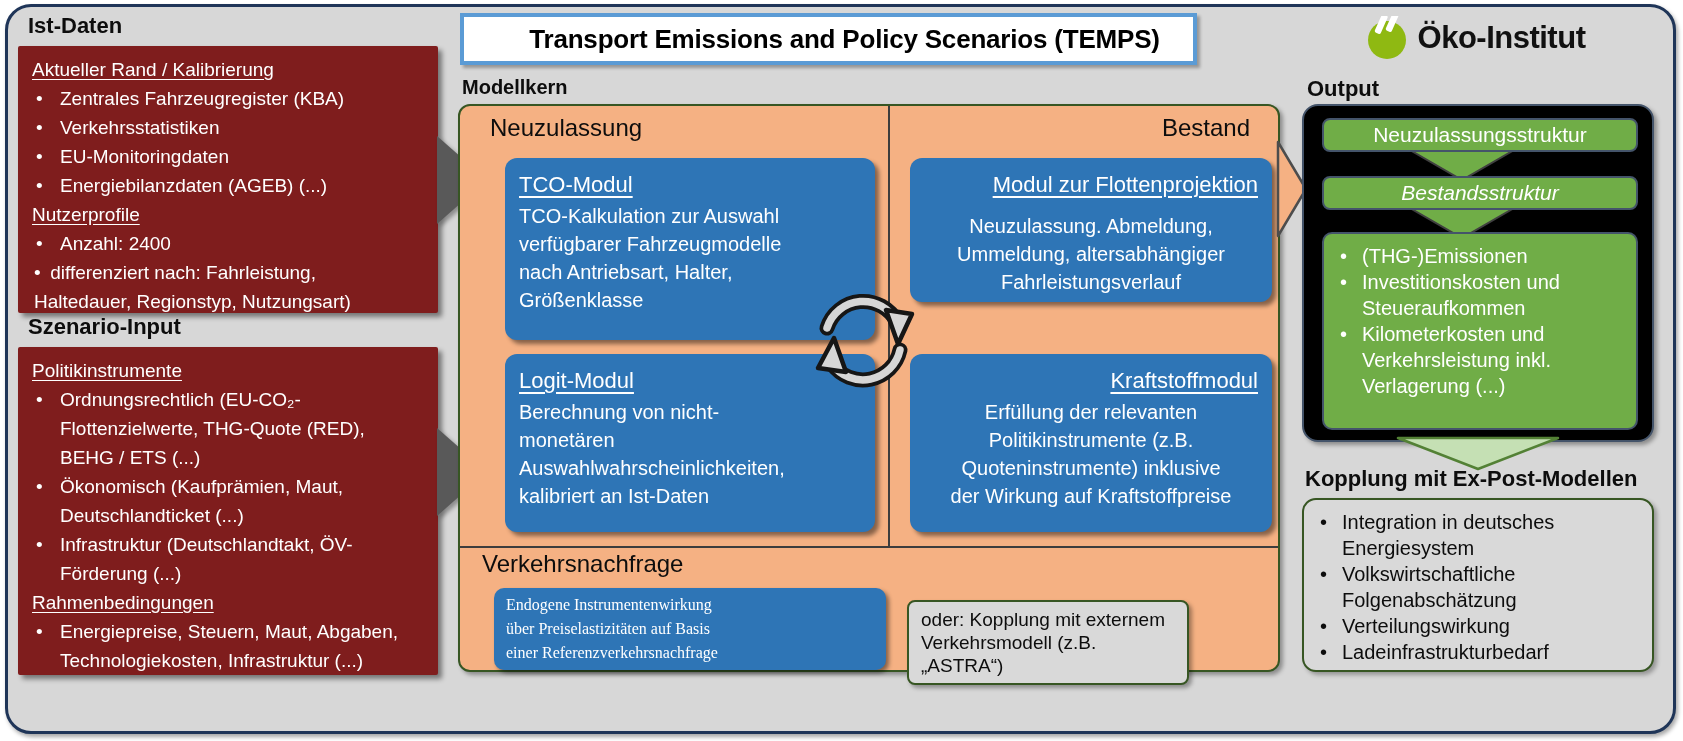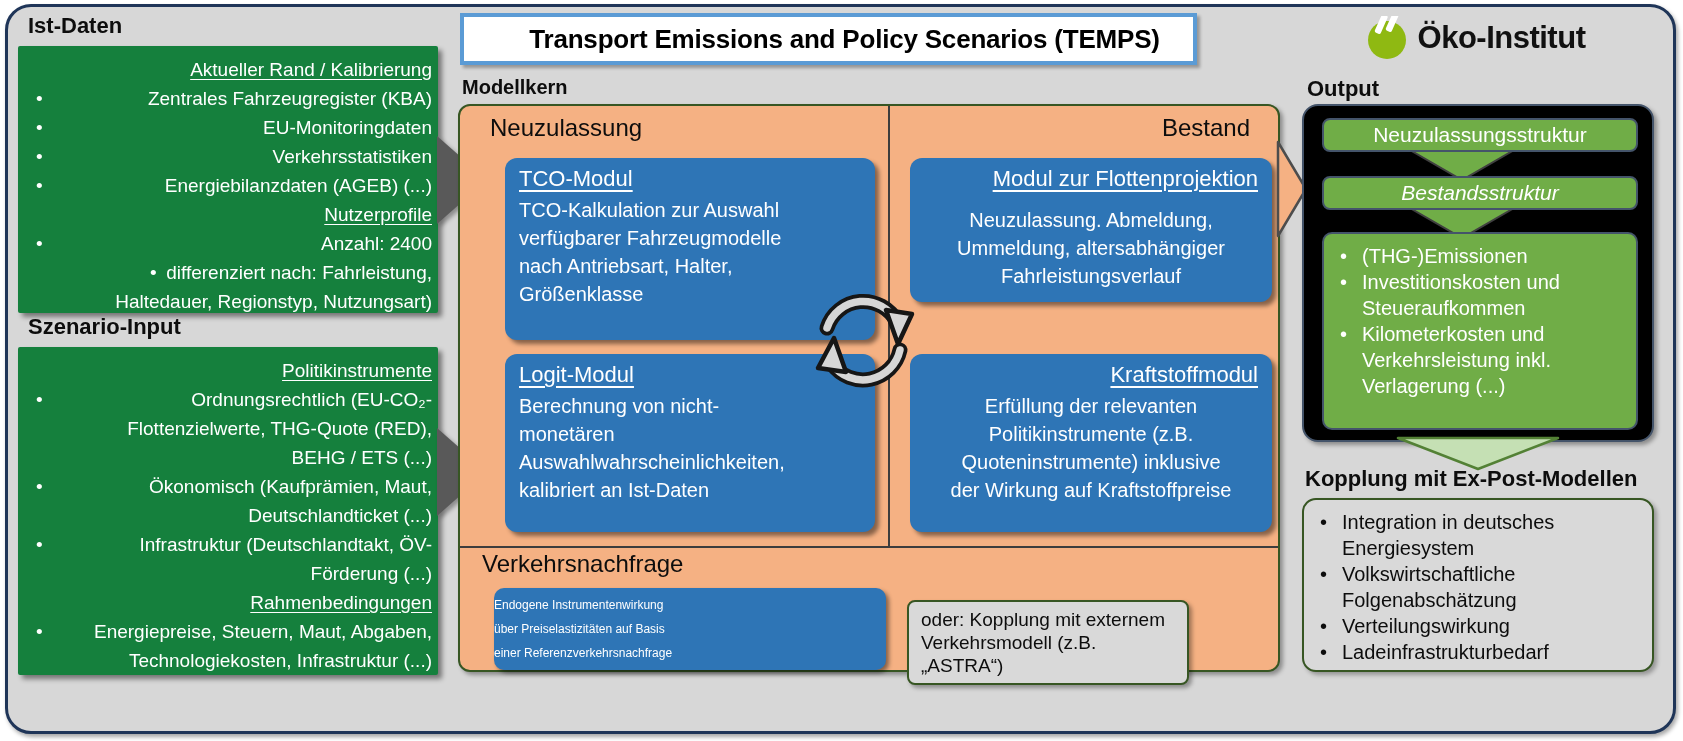--- a/index.html
+++ b/index.html
@@ -5,23 +5,23 @@
   * { margin:0; padding:0; box-sizing:border-box; }
   body { background:#fff; font-family:"Liberation Sans", sans-serif; }
   .stage { position:relative; width:1683px; height:741px; background:#ffffff; overflow:hidden; }
   .board { position:absolute; left:5px; top:4px; right:7px; bottom:7px;
            background:#d7d7d7; border:3px solid #1f3558; border-radius:26px;
            box-shadow:2px 3px 4px rgba(0,0,0,.35); }
 
   .seclabel { position:absolute; font-size:22px; font-weight:bold; color:#0d0d0d; }
 
   
-  .darkbox { position:absolute; width:420px; background:#15803d; color:#fff;
+  .darkbox { position:absolute; width:420px; background:#7f1d1d; color:#fff;
              box-shadow:4px 4px 5px rgba(0,0,0,.45); border-radius:2px;
-             padding:9px 6px 4px 14px; font-size:19px; line-height:29px;text-align:right; }
+             padding:9px 6px 4px 14px; font-size:19px; line-height:29px; }
   .darkbox ul { list-style:none; }
   .darkbox .hd { text-decoration:underline; text-underline-offset:3px; }
   .darkbox li.b { position:relative; padding-left:28px; white-space:pre-line; }
   .darkbox li.b::before { content:"•"; position:absolute; left:4px; }
   .darkbox li.flush { position:relative; padding-left:2px; white-space:pre-line; }
   .darkbox li.flush::before { content:"•\2002"; }
   .garrow { position:absolute; width:0; height:0;
             border-top:44px solid transparent; border-bottom:44px solid transparent;
             border-left:50px solid #595959; filter:drop-shadow(3px 3px 2px rgba(0,0,0,.35)); }
 
@@ -33,30 +33,30 @@
 
   
   .orange { position:absolute; left:458px; top:104px; width:822px; height:568px;
             background:#f5b183; border:2.5px solid #375623; border-radius:12px;
             box-shadow:3px 3px 4px rgba(0,0,0,.35); }
   .vdiv { position:absolute; left:428px; top:0; width:2px; height:440px; background:#3d3d3d; }
   .hdiv { position:absolute; left:0; top:440px; width:100%; height:2px; background:#3d3d3d; }
   .corelabel { position:absolute; font-size:24px; color:#0d0d0d; }
 
   .bluebox { position:absolute; background:#2e75b6; border-radius:12px; color:#fff;
-             padding:8px 14px; box-shadow:4px 4px 4px rgba(0,0,0,.45); }
+             padding:14px 14px; box-shadow:4px 4px 4px rgba(0,0,0,.45); }
   .bb-title { font-size:22px; text-decoration:underline; text-underline-offset:4px; margin-bottom:4px; }
   .bb-body { font-size:20px; line-height:28px; white-space:pre-line; }
   .bluebox.right .bb-title { text-align:right; }
   .bluebox.right .bb-body { text-align:center; }
   .bb-body.gap { margin-top:14px; }
 
   .endo { position:absolute; left:34px; top:482px; width:392px; background:#2e75b6;
-          border-radius:10px; color:#fff; font-size:12px; line-height:24px;
-          padding:5px 0; white-space:pre-line; box-shadow:3px 3px 4px rgba(0,0,0,.45); }
+          border-radius:10px; color:#fff; font-size:16px; line-height:24px;
+          padding:5px 12px; white-space:pre-line; box-shadow:3px 3px 4px rgba(0,0,0,.45);font-family:Liberation Serif, serif; }
   .astra { position:absolute; left:447px; top:494px; width:282px; background:#d9d9d9;
            border:2px solid #375623; border-radius:8px; color:#0d0d0d; font-size:19px;
            line-height:23px; padding:6px 12px; white-space:pre-line;
            box-shadow:3px 3px 4px rgba(0,0,0,.35); }
 
   .cycle { position:absolute; left:350px; top:166px; width:106px; height:130px; }
   .ochev { position:absolute; left:1276px; top:139px; }
 
   
   .logo { position:absolute; left:1292px; top:14px; width:366px; height:48px;
@@ -89,22 +89,22 @@
 
 <div class="stage">
   <div class="board"></div>
 
   <div class="seclabel" style="left:28px; top:13px;">Ist-Daten</div>
 
   <div class="darkbox" style="left:18px; top:46px; height:267px;">
     <ul>
       <li class="hd">Aktueller Rand / Kalibrierung</li>
       <li class="b">Zentrales Fahrzeugregister (KBA)</li>
+      <li class="b">Verkehrsstatistiken</li>
       <li class="b">EU-Monitoringdaten</li>
-      <li class="b">Verkehrsstatistiken</li>
       <li class="b">Energiebilanzdaten (AGEB) (...)</li>
       <li class="hd">Nutzerprofile</li>
       <li class="b">Anzahl: 2400</li>
       <li class="flush">differenziert nach: Fahrleistung,
 Haltedauer, Regionstyp, Nutzungsart)</li>
     </ul>
   </div>
   <div class="garrow" style="left:437px; top:136px;"></div>
 
   <div class="seclabel" style="left:28px; top:314px;">Szenario-Input</div>

